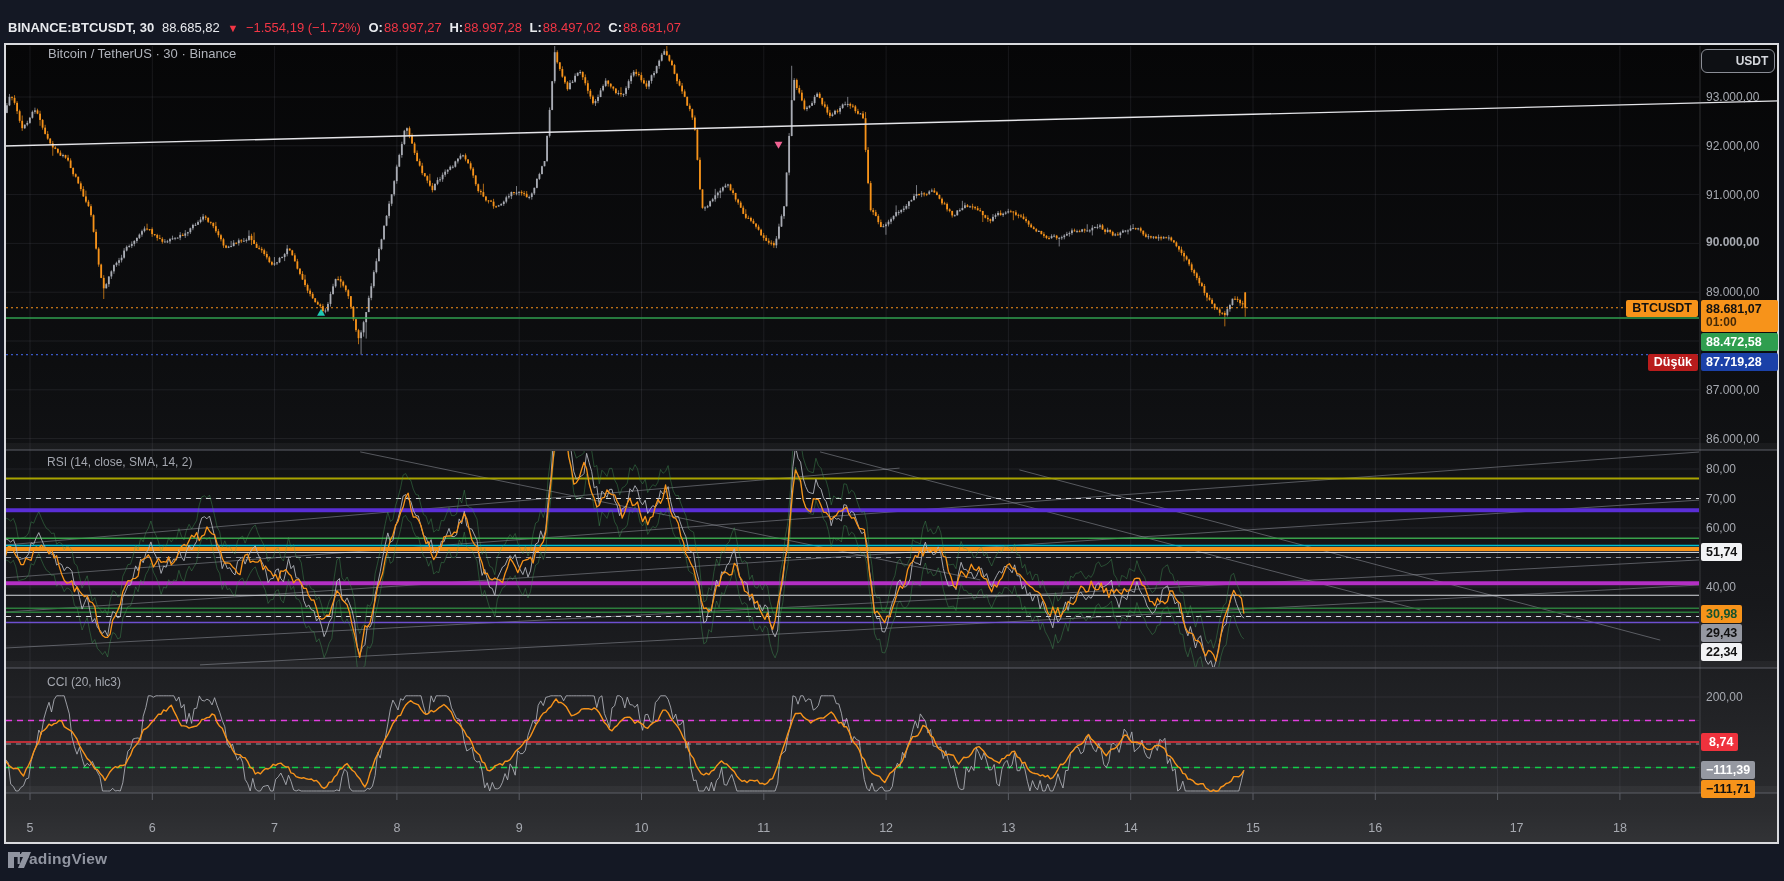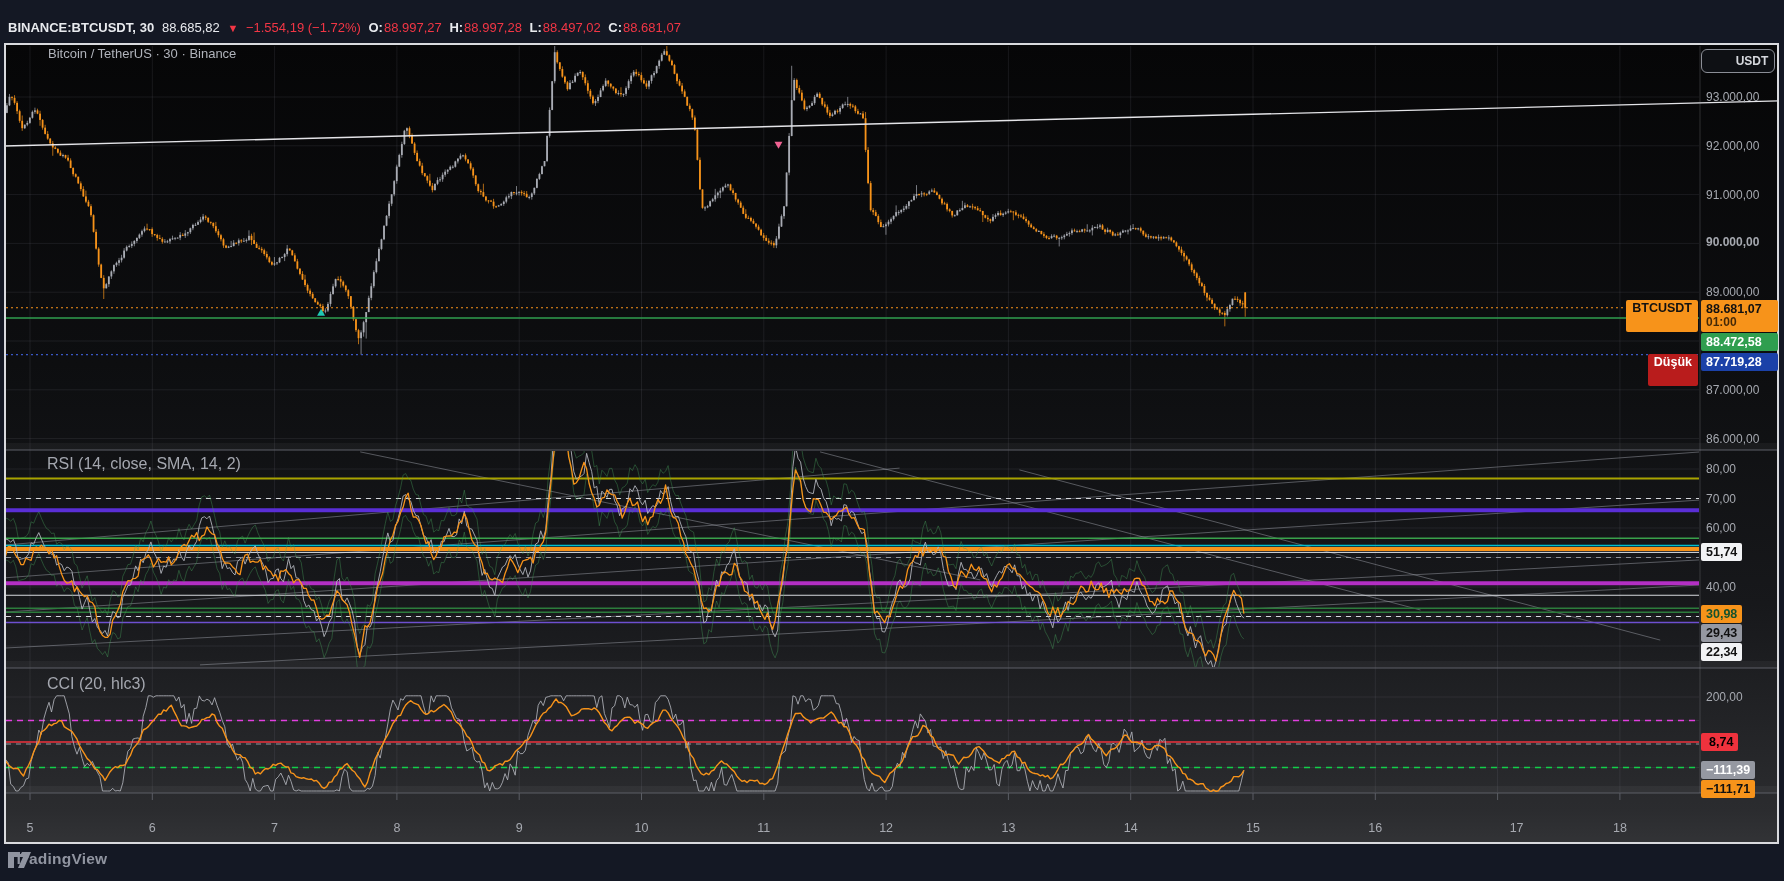--- a/index.html
+++ b/index.html
@@ -14,31 +14,31 @@
   .wb{font-weight:700;color:#e8eaee;}
   .wr{color:#f23645;}
   .wn{color:#e8eaee;font-weight:400;}
   .arrow{color:#f23645;font-size:11px;}
   
   #bg{left:5px;top:44px;width:1773px;height:799px;
       background:linear-gradient(180deg,#060607 0%,#0d0e10 40%,#17181b 70%,#2b2c2f 96%,#323336 100%);}
   svg{position:absolute;left:0;top:0;}
   
   .ctitle{color:#b0b3bb;font-size:13px;}
-  .ititle{color:#a4a7af;font-size:16px;}
+  .ititle{color:#a4a7af;font-size:12px;}
   
   .tick{color:#a6a9b0;font-size:12px;height:14px;line-height:14px;white-space:nowrap;}
   .tlabel{color:#a6a9b0;font-size:12.5px;width:26px;text-align:center;}
   
   .box{font-size:12.5px;font-weight:700;border-radius:2px;padding:0 5px;height:18px;line-height:18px;
        white-space:nowrap;box-sizing:border-box;}
   .mainbox{width:77px;}
   .dual{height:32px;}
   .dual .row2{font-weight:600;font-size:12px;line-height:12px;margin-top:-2px;color:rgba(0,0,0,0.72);}
-  .flag{border-radius:2px;font-size:12.5px;font-weight:700;height:32px;line-height:17px;padding:0 6px;}
+  .flag{border-radius:2px;font-size:12.5px;font-weight:700;height:17px;line-height:17px;padding:0 6px;}
   
   #usdtbtn{left:1701px;top:49px;width:44px;height:22px;border:1px solid #8b8e96;border-radius:6px;
      background:#0e1014;color:#d6d8dd;font-size:12px;font-weight:700;display:flex;align-items:center;
      justify-content:center;padding-left:28px;}
   
   #footer-logo{left:7px;top:850px;display:flex;align-items:center;color:#9094a0;}
   #footer-logo .lt{font-size:15.5px;font-weight:700;margin-left:7px;letter-spacing:0.2px;}
 </style>
 </head>
 <body>
@@ -1191,21 +1191,21 @@
         <div class="row2">01:00</div>
       </div>
       <div class="abs flag" style="right: 86px; top: 300.264px; background: rgb(247, 147, 26); color: rgb(17, 17, 17);">BTCUSDT</div>
       <div class="abs box mainbox" style="left: 1701px; top: 332.764px; background: rgb(47, 158, 79); color: rgb(255, 255, 255);">88.472,58</div>
       <div class="abs box mainbox" style="left: 1701px; top: 352.764px; background: rgb(27, 65, 168); color: rgb(255, 255, 255);">87.719,28</div>
       <div class="abs flag" style="right: 86px; top: 353.764px; background: #b91c1c; color: rgb(255, 255, 255); margin-left: 44px;">Düşük</div>
       <div class="abs box" style="left: 1701px; top: 543.367px; background: rgb(242, 243, 245); color: rgb(17, 17, 17);">51,74</div>
       <div class="abs box" style="left: 1701px; top: 604.609px; background: rgb(247, 147, 26); color: #14532d; text-align: right;">30,98</div>
       <div class="abs box" style="left: 1701px; top: 623.609px; background: rgb(149, 152, 161); color: rgb(17, 17, 17);">29,43</div>
       <div class="abs box" style="left: 1701px; top: 642.609px; background: rgb(242, 243, 245); color: rgb(17, 17, 17);">22,34</div>
-      <div class="abs box" style="left: 1701px; top: 732.946px; background: rgb(239, 50, 61); color: #000000; padding-left: 8px;">8,74</div>
+      <div class="abs box" style="left: 1701px; top: 732.946px; background: rgb(239, 50, 61); color: #ffffff; padding-left: 8px;">8,74</div>
       <div class="abs box" style="left: 1701px; top: 761.177px; background: rgb(149, 152, 161); color: rgb(255, 255, 255);">−111,39</div>
       <div class="abs box" style="left: 1701px; top: 780.177px; background: rgb(247, 147, 26); color: rgb(17, 17, 17);">−111,71</div>
     </div>
 
   <div id="footer-logo" class="abs">
     <svg width="25" height="19">
       <path d="M1,2 h12 v5 h-6 v11 h-6 z" fill="#9094a0"></path>
       <path d="M15,2 h9 l-7,16 h-6 l5,-11 h-4 z" fill="#9094a0"></path>
     </svg>
     <span class="lt">TradingView</span>

